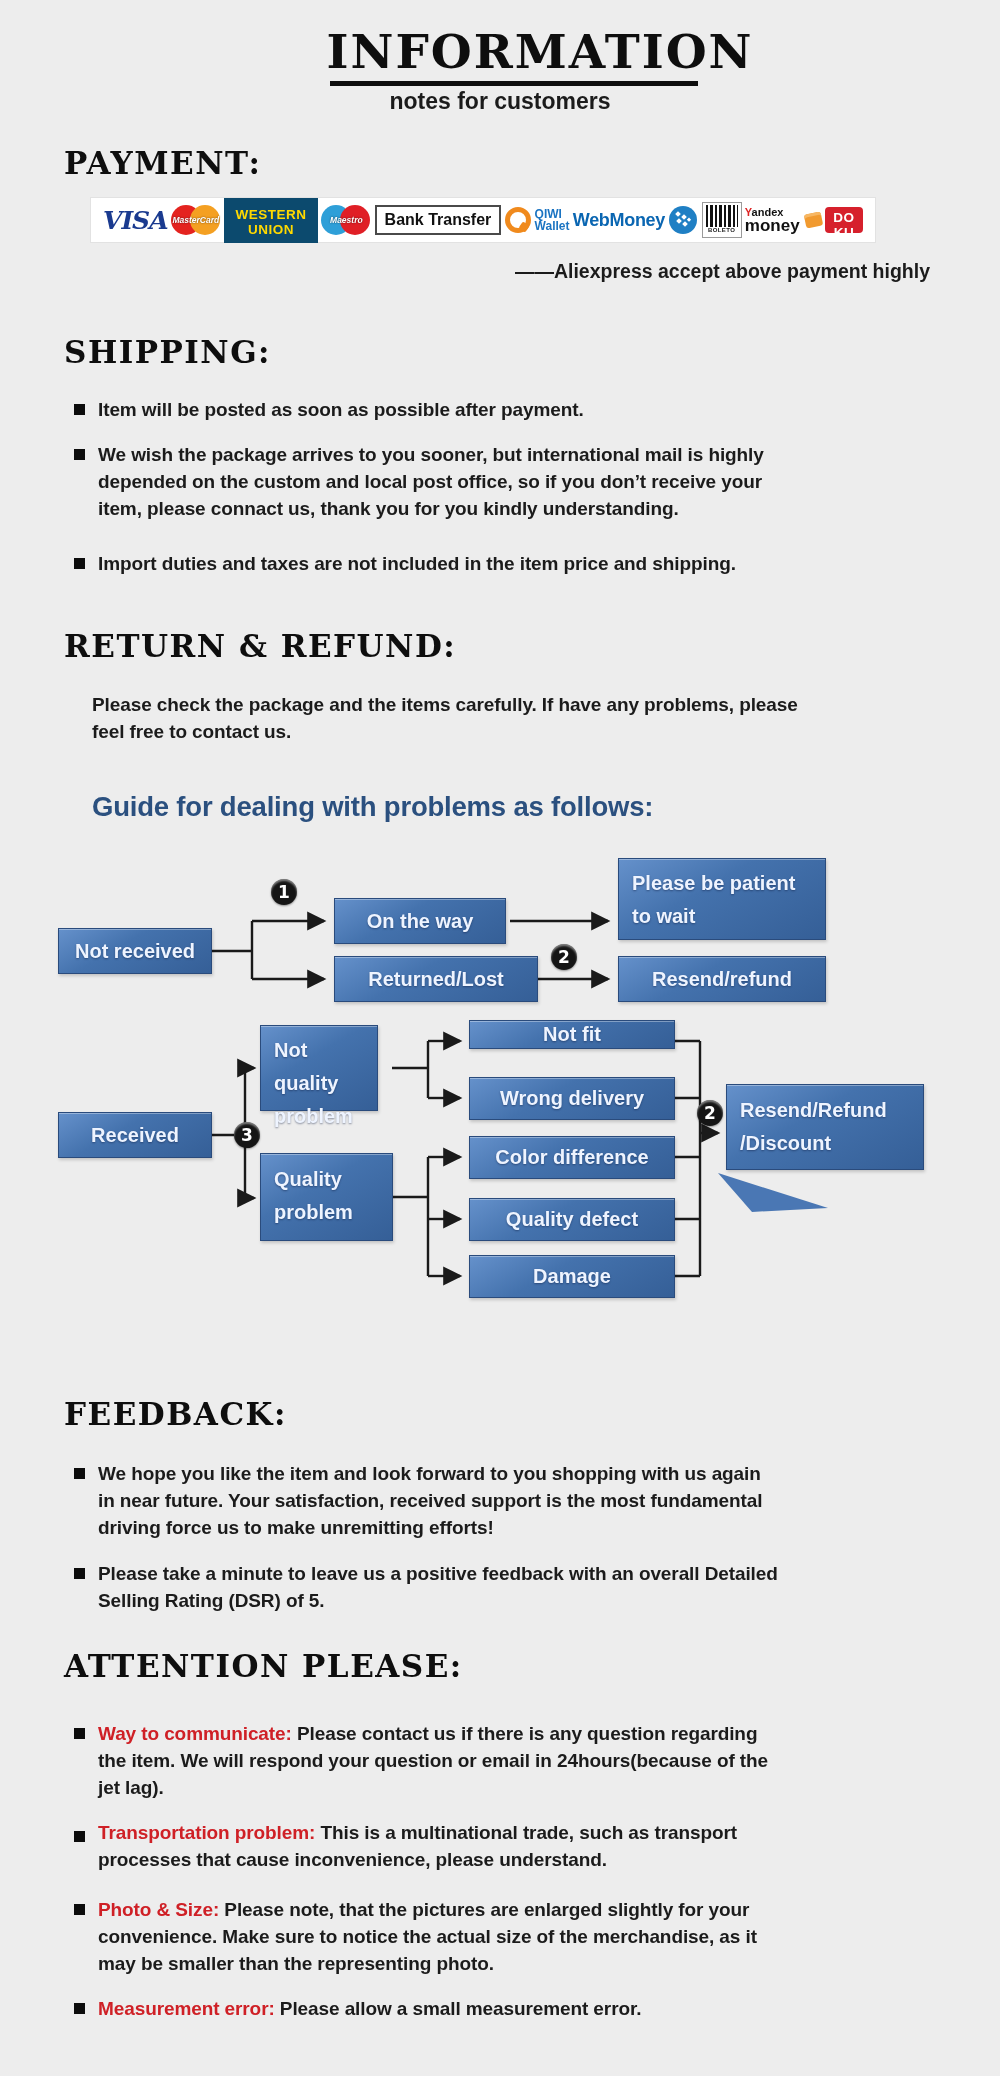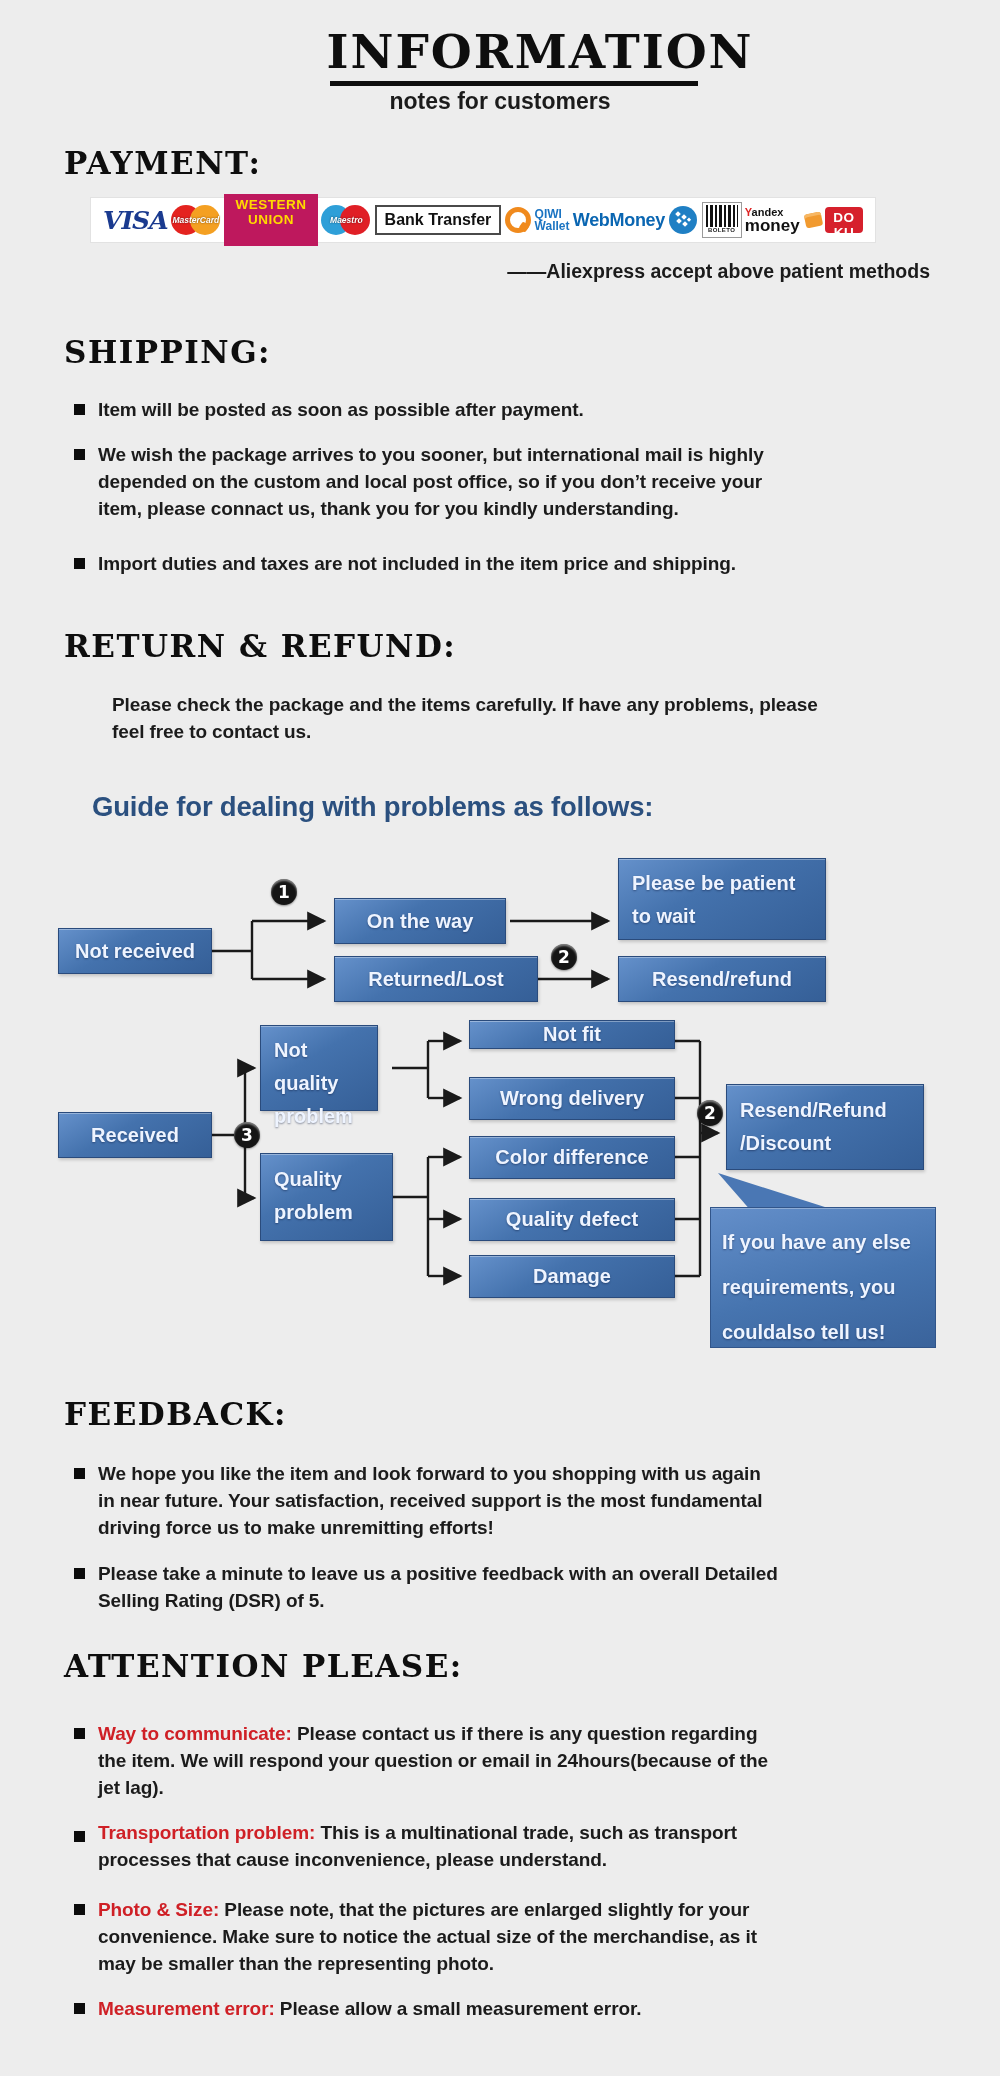--- a/index.html
+++ b/index.html
@@ -13,21 +13,21 @@
     font-family:"DejaVu Serif",serif;font-weight:700;color:#0e0e0e;
     letter-spacing:1.5px;white-space:nowrap;
   }
   .page-title{position:absolute;top:24px;left:0;width:100%;text-align:center;font-size:47px;letter-spacing:2px;margin-left:40px;}
   .title-underline{position:absolute;top:81px;left:330px;width:368px;height:5px;background:#0e0e0e;}
   .page-subtitle{position:absolute;top:88px;left:0;width:100%;text-align:center;font-size:23px;font-weight:600;}
   .sec-head{position:absolute;left:64px;font-size:31px;}
   
   .para{
     position:absolute;font-size:19px;line-height:27px;font-weight:600;
-    white-space:pre-line;color:#1b1b1b;letter-spacing:-0.1px;margin-left:20px;
+    white-space:pre-line;color:#1b1b1b;letter-spacing:-0.1px;
   }
   .bullet-row{position:absolute;left:74px;display:flex;width:880px;}
   .sq{flex:0 0 11px;width:11px;height:11px;background:#0c0c0c;margin:8px 13px 0 0;}
   .btext{font-size:19px;line-height:27px;font-weight:600;white-space:pre-line;width:850px;letter-spacing:-0.1px;}
   .rlabel{color:#cf2026;font-weight:700;}
   .note-line{position:absolute;top:260px;right:70px;font-size:19.5px;font-weight:600;}
   .guide-head{position:absolute;left:92px;top:791px;font-size:27.5px;font-weight:700;color:#2b507f;letter-spacing:-0.2px;}
   
   .paybar{
     position:absolute;left:90px;top:197px;width:786px;height:46px;background:#ffffff;
@@ -39,22 +39,22 @@
   .cardcircles .c1,.cardcircles .c2{position:absolute;width:30px;height:30px;border-radius:50%;top:1px;}
   .mc .c1{left:0;background:#e4231f;}
   .mc .c2{left:19px;background:#f4a022;}
   .ma .c1{left:0;background:#2e9fd8;}
   .ma .c2{left:19px;background:#e01f26;}
   .cardtext{
     position:absolute;top:11px;left:0;width:50px;text-align:center;color:#fff;
     font-style:italic;font-weight:700;font-size:8.5px;text-shadow:0 0 2px rgba(0,0,0,.6);
   }
   .wu{
-    width:94px;height:52px;background:#be185d;color:#ffd900;text-align:center;
-    font-weight:700;font-size:13.5px;line-height:15px;padding-top:3px;box-sizing:border-box;
+    width:94px;height:45px;background:#0c4a6e;color:#ffd900;text-align:center;
+    font-weight:700;font-size:13.5px;line-height:15px;padding-top:9px;box-sizing:border-box;
     letter-spacing:0.5px;font-family:"Liberation Sans",sans-serif;
   }
   .bank{border:2px solid #4a4a4a;padding:4px 8px;font-size:16px;font-weight:700;color:#111;white-space:nowrap;}
   .qiwi{display:flex;align-items:center;gap:4px;}
   .qiwi-q{
     width:26px;height:26px;border:5px solid #f08a1d;border-radius:50%;box-sizing:border-box;position:relative;
   }
   .qiwi-q:after{content:"";position:absolute;right:-2px;bottom:-3px;width:8px;height:8px;background:#f08a1d;border-radius:2px;transform:rotate(35deg);}
   .qiwi-txt{color:#1b74c2;font-weight:700;font-size:12px;line-height:12px;}
   .wm-text{color:#0a66b2;font-weight:700;font-size:18px;letter-spacing:-0.3px;}
@@ -155,21 +155,21 @@
           <div class="yx-top"><span class="yred">Y</span><span>andex</span></div>
           <div class="yx-money">money</div>
         </span>
       <span class="ywallet"></span>
     </span>
     <span class="doku">
         <div>DO</div>
         <div>KU</div>
       </span>
   </div>
-  <div class="note-line">——Aliexpress accept above patient methods</div>
+  <div class="note-line">——Aliexpress accept above payment highly</div>
 
   <div class="deco sec-head" style="top:334px">SHIPPING:</div>
   <div class="bullet-row" style="top:396px">
     <span class="sq"></span>
     <div class="btext">Item will be posted as soon as possible after payment.</div>
   </div>
   <div class="bullet-row" style="top:441px">
     <span class="sq"></span>
     <div class="btext">We wish the package arrives to you sooner, but international mail is highly
 depended on the custom and local post office, so if you don’t receive your
@@ -235,25 +235,20 @@
     <div class="fbox center" style="left:469px;top:180px;width:206px;height:29px">Not fit</div>
     <div class="fbox center" style="left:469px;top:237px;width:206px;height:43px">Wrong delivery</div>
     <div class="fbox center" style="left:469px;top:296px;width:206px;height:43px">Color difference</div>
     <div class="fbox center" style="left:469px;top:358px;width:206px;height:43px">Quality defect</div>
     <div class="fbox center" style="left:469px;top:415px;width:206px;height:43px">Damage</div>
     <div class="fbox multi" style="left:726px;top:244px;width:198px;height:86px;padding-top:9px">
       <div>Resend/Refund</div>
         <div>/Discount</div>
     </div>
 
-    <div class="bubble">
-      <div>If you have any else</div>
-      <div>requirements, you</div>
-      <div>couldalso tell us!</div>
-    </div>
 
     <span class="badge" style="left:271px;top:39px">1</span>
     <span class="badge" style="left:551px;top:104px">2</span>
     <span class="badge" style="left:234px;top:282px">3</span>
     <span class="badge" style="left:697px;top:260px">2</span>
   </div>
 
   <div class="deco sec-head" style="top:1396px">FEEDBACK:</div>
   <div class="bullet-row" style="top:1460px">
     <span class="sq"></span>

